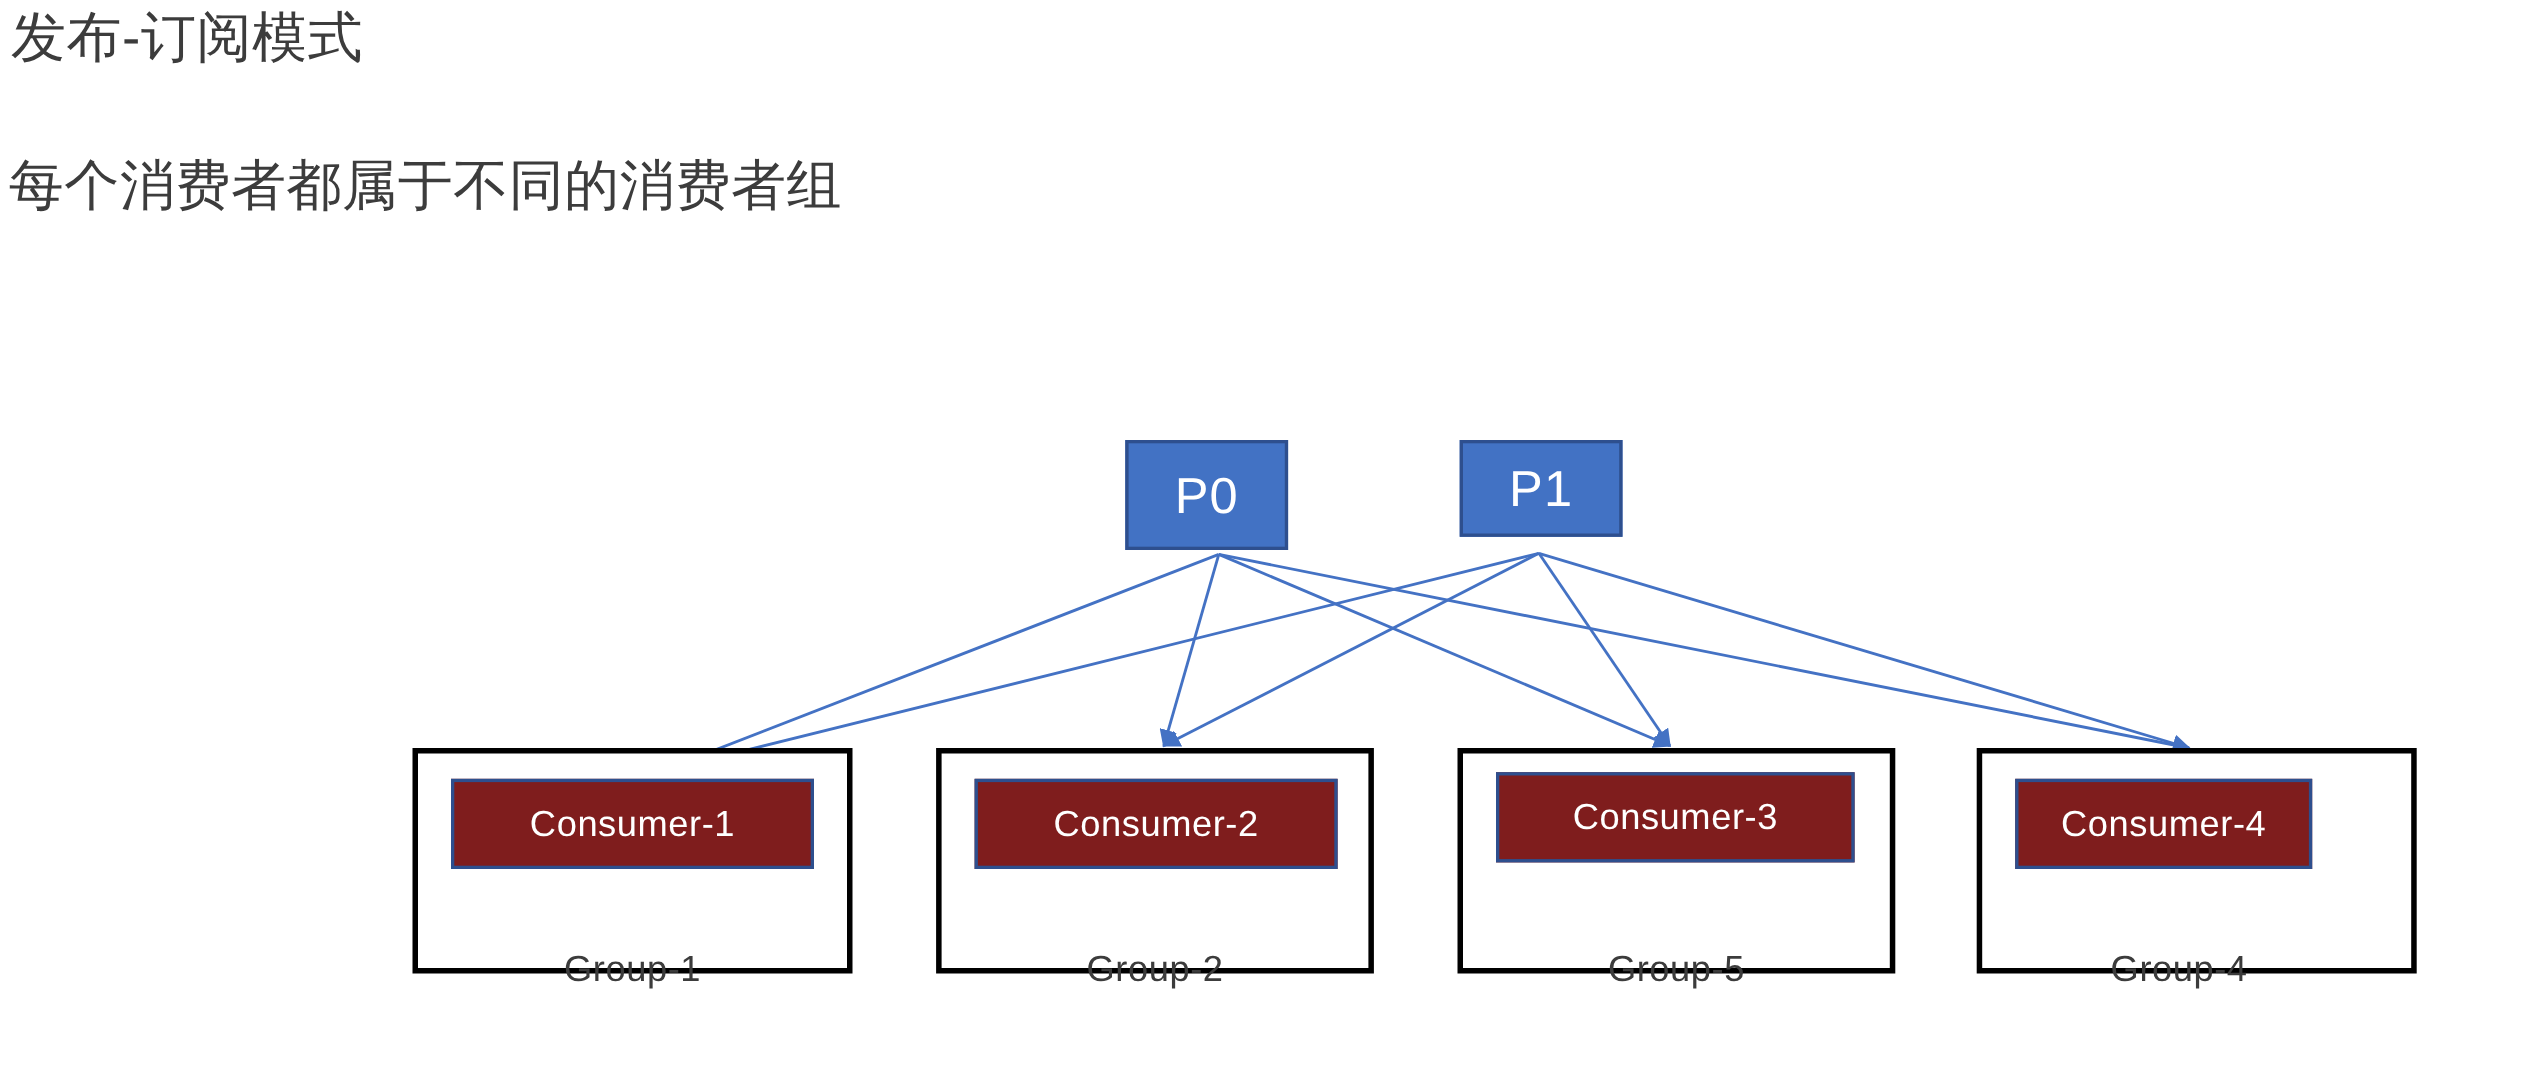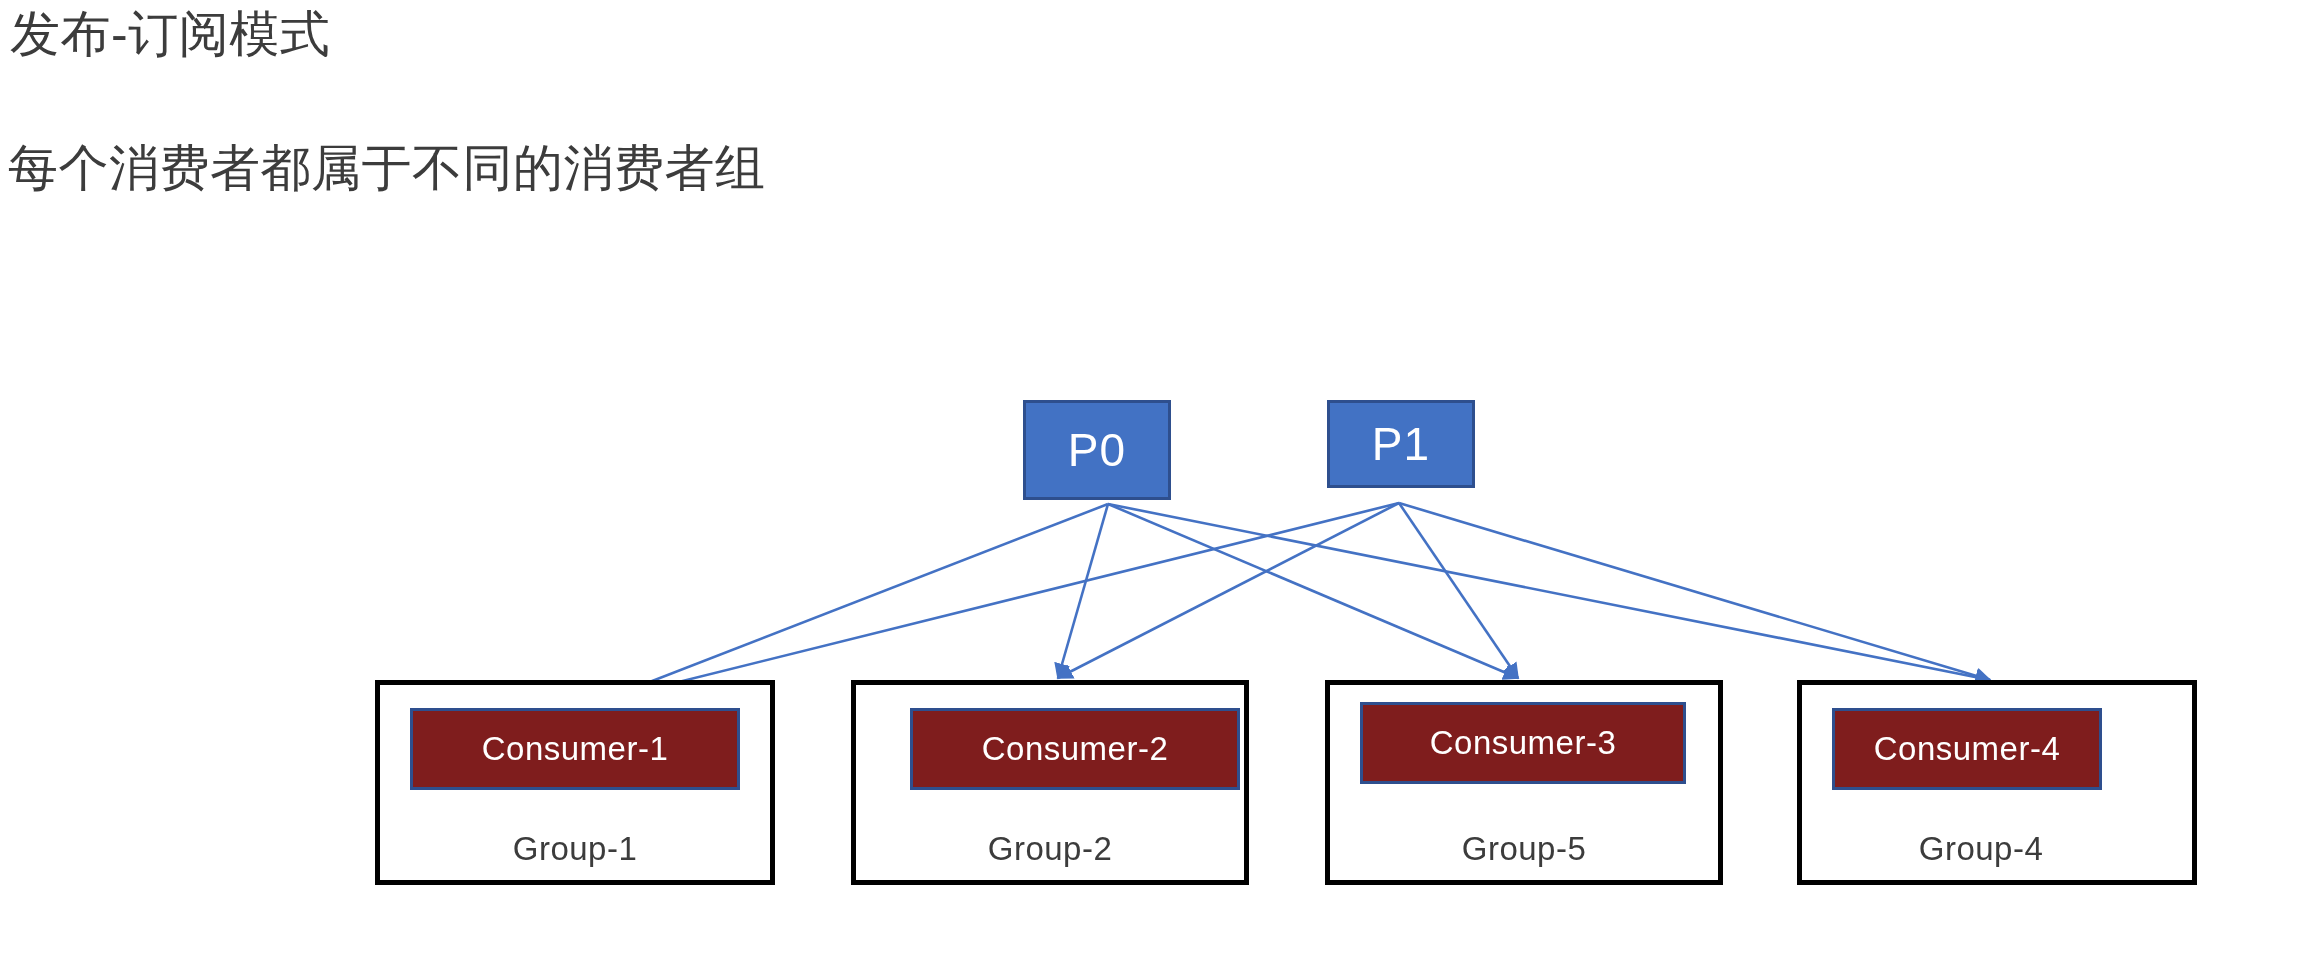--- a/index.html
+++ b/index.html
@@ -97,20 +97,21 @@
     white-space: nowrap;
   }
   .group-label {
     position: absolute;
     text-align: center;
     color: #3c3c3c;
     font-size: 33px;
     font-weight: 400;
     letter-spacing: 0.5px;
     white-space: nowrap;
+    margin-top: 32px;
   }
 </style>
 </head>
 <body>
 
 <div id="diagram">
 
   <div class="heading-title">发布-订阅模式</div>
 
   <div class="heading-sub">每个消费者都属于不同的消费者组</div>
@@ -137,21 +138,21 @@
       </div>
       <div class="pub-box" style="left: 1327px; top: 400px; width: 148px; height: 88px;">
         <span>P1</span>
       </div>
       <div class="group-box" style="left: 375px; top: 680px; width: 400px; height: 205px;"></div>
       <div class="consumer-box" style="left: 410px; top: 708px; width: 330px; height: 82px;">
         <span>Consumer-1</span>
       </div>
       <div class="group-label" style="left: 375px; top: 830px; width: 400px;">Group-1</div>
       <div class="group-box" style="left: 851px; top: 680px; width: 398px; height: 205px;"></div>
-      <div class="consumer-box" style="left: 886px; top: 708px; width: 330px; height: 82px; margin-left: 24px;">
+      <div class="consumer-box" style="left: 886px; top: 708px; width: 330px; height: 82px;">
         <span>Consumer-2</span>
       </div>
       <div class="group-label" style="left: 851px; top: 830px; width: 398px;">Group-2</div>
       <div class="group-box" style="left: 1325px; top: 680px; width: 398px; height: 205px;"></div>
       <div class="consumer-box" style="left: 1360px; top: 702px; width: 326px; height: 82px;">
         <span>Consumer-3</span>
       </div>
       <div class="group-label" style="left: 1325px; top: 830px; width: 398px;">Group-5</div>
       <div class="group-box" style="left: 1797px; top: 680px; width: 400px; height: 205px;"></div>
       <div class="consumer-box" style="left: 1832px; top: 708px; width: 270px; height: 82px;">

